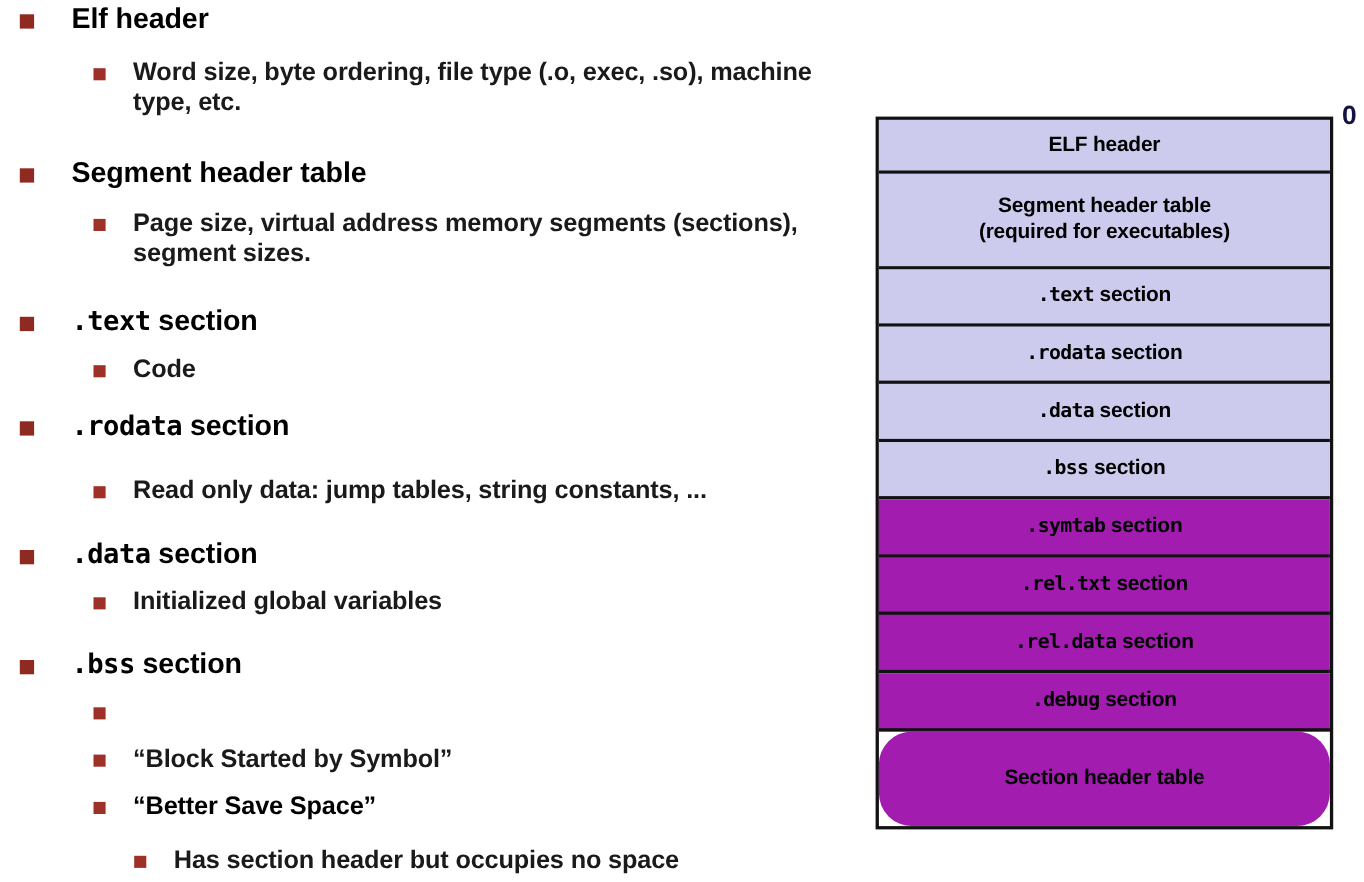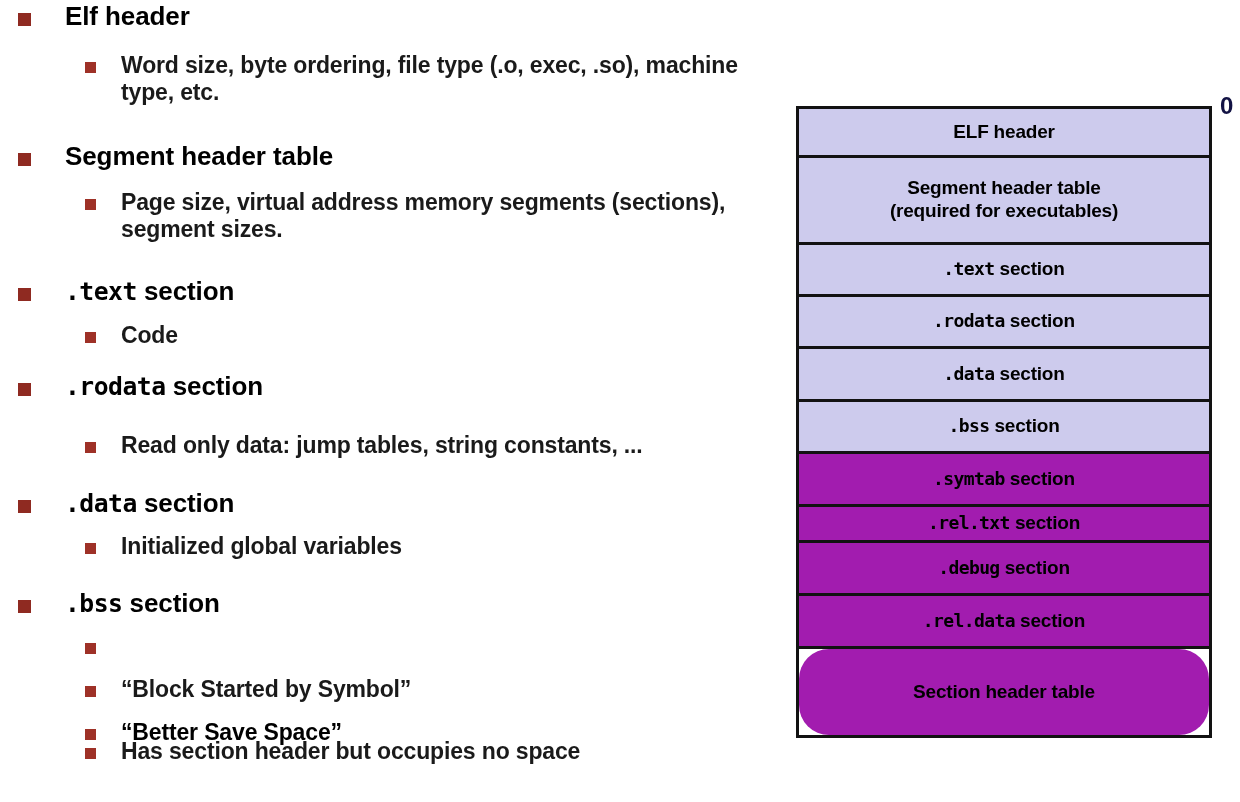--- a/index.html
+++ b/index.html
@@ -154,21 +154,21 @@
     </div>
     <div class="row" style="top: 633px;">
       <div class="l2"><span class="bullet"></span></div>
     </div>
     <div class="row" style="top: 676px;">
       <div class="l2"><span class="bullet"></span><span>“Block Started by Symbol”</span></div>
     </div>
     <div class="row" style="top: 719px;">
       <div class="l2 accent"><span class="bullet"></span><span>“Better Save Space”</span></div>
     </div>
-    <div class="row" style="top: 738px;">
+    <div class="row" style="top: 768px; padding-left: 37px;">
       <div class="l2"><span class="bullet"></span><span>Has section header but occupies no space</span></div>
     </div>
   </div>
 
 <div id="diagram">
     <div class="drow purple" style="height: 49px;">
       <div><span style="white-space: pre-line;">ELF header</span></div>
     </div>
     <div class="drow purple" style="height: 87px;">
       <div><span style="white-space: pre-line;">Segment header table
@@ -182,26 +182,26 @@
     </div>
     <div class="drow purple" style="height: 53px;">
       <div><span class="mono">.data</span><span style="white-space: pre-line;"> section</span></div>
     </div>
     <div class="drow purple" style="height: 52px;">
       <div><span class="mono">.bss</span><span style="white-space: pre-line;"> section</span></div>
     </div>
     <div class="drow grey" style="height: 53px;">
       <div><span class="mono">.symtab</span><span style="white-space: pre-line;">  section</span></div>
     </div>
-    <div class="drow grey" style="height: 36px; justify-content: center;">
+    <div class="drow grey" style="height: 52px; justify-content: center;">
       <div><span class="mono">.rel.txt</span><span style="white-space: pre-line;">  section</span></div>
+    </div>
+    <div class="drow grey" style="height: 53px;">
+      <div><span class="mono">.rel.data</span><span style="white-space: pre-line;">  section</span></div>
     </div>
     <div class="drow grey" style="height: 53px;">
       <div><span class="mono">.debug</span><span style="white-space: pre-line;">  section</span></div>
     </div>
-    <div class="drow grey" style="height: 53px;">
-      <div><span class="mono">.rel.data</span><span style="white-space: pre-line;">  section</span></div>
-    </div>
     <div class="drow grey" style="height: 86px; border-radius: 30px;">
       <div><span style="white-space: pre-line;">Section header table</span></div>
     </div>
   </div>
 <div id="zero-label">0</div>
 
 </body></html>

